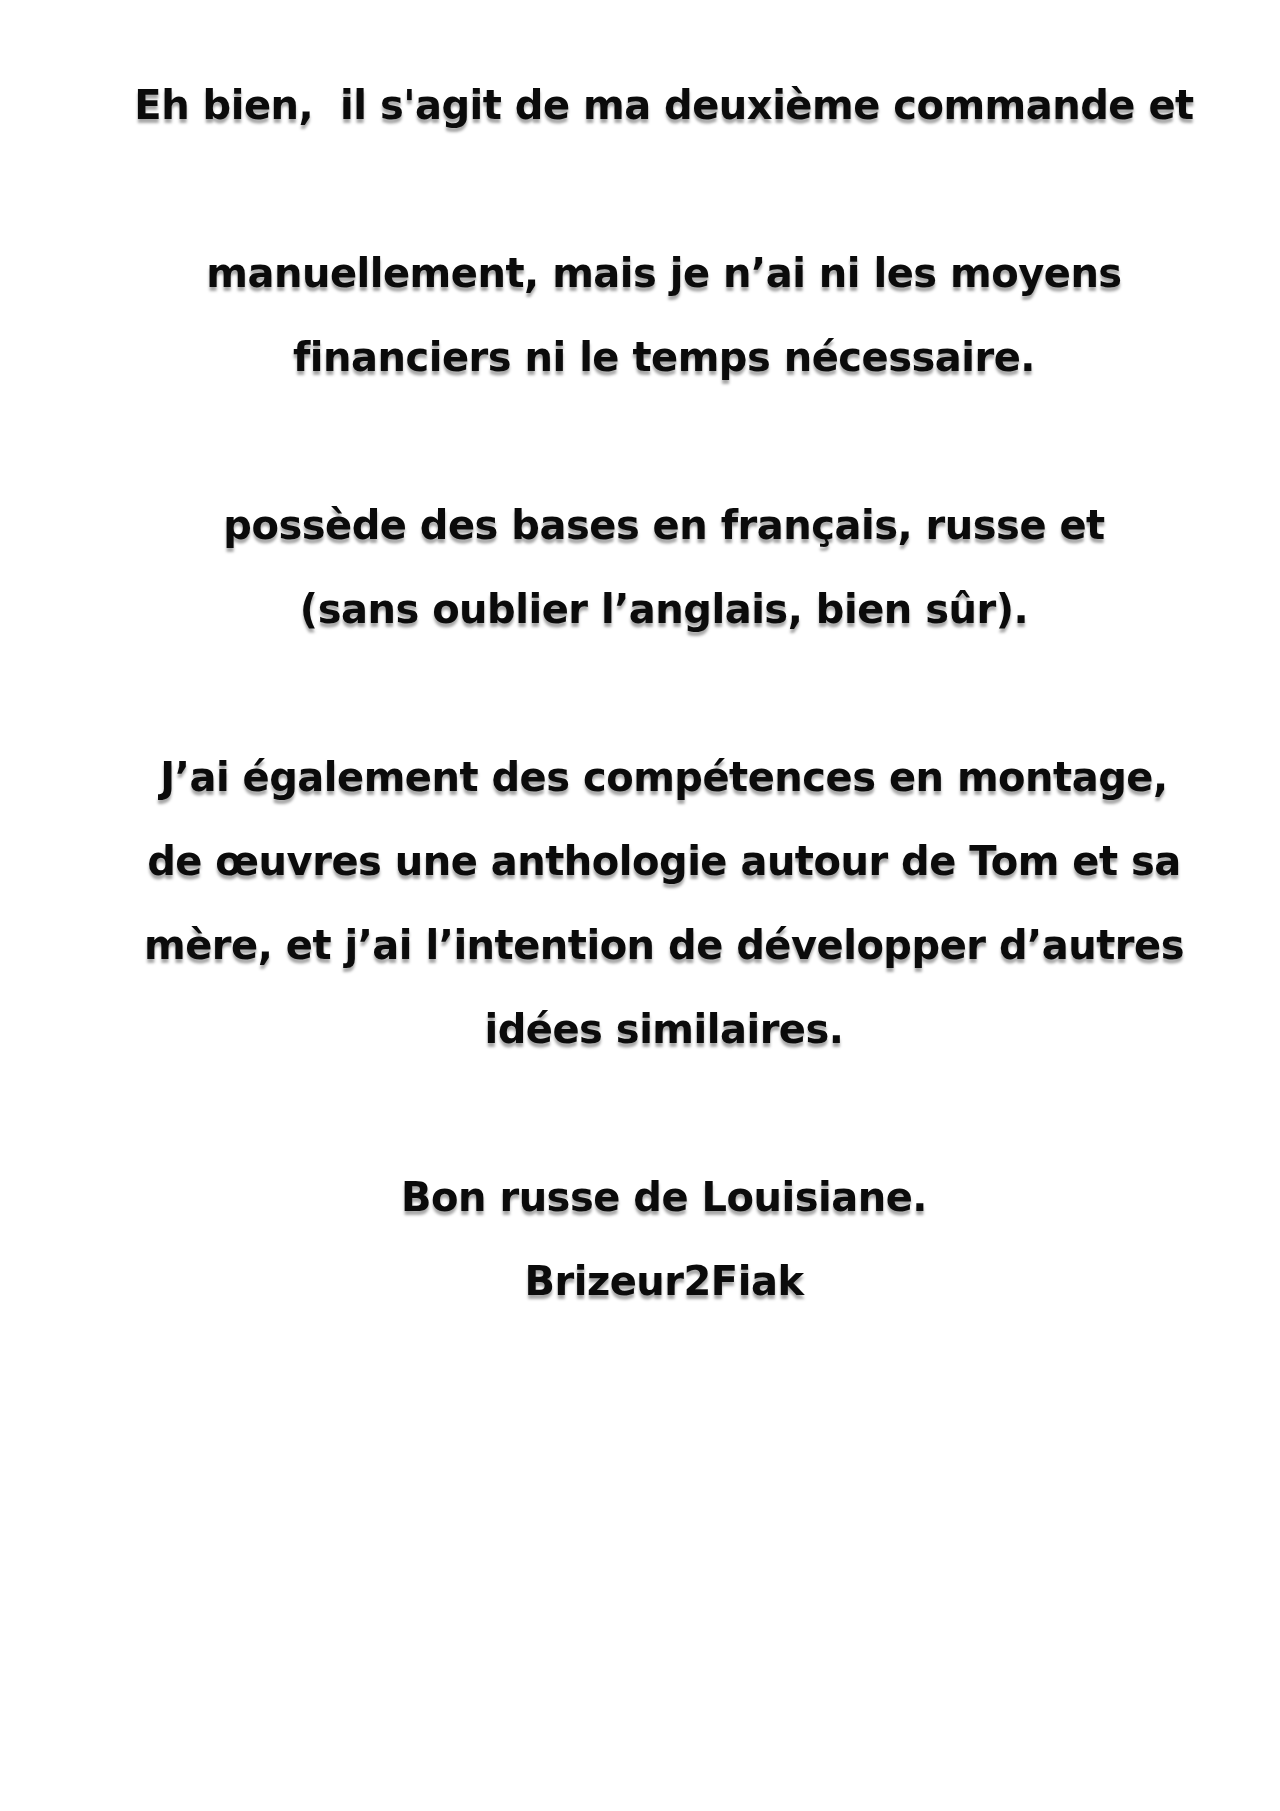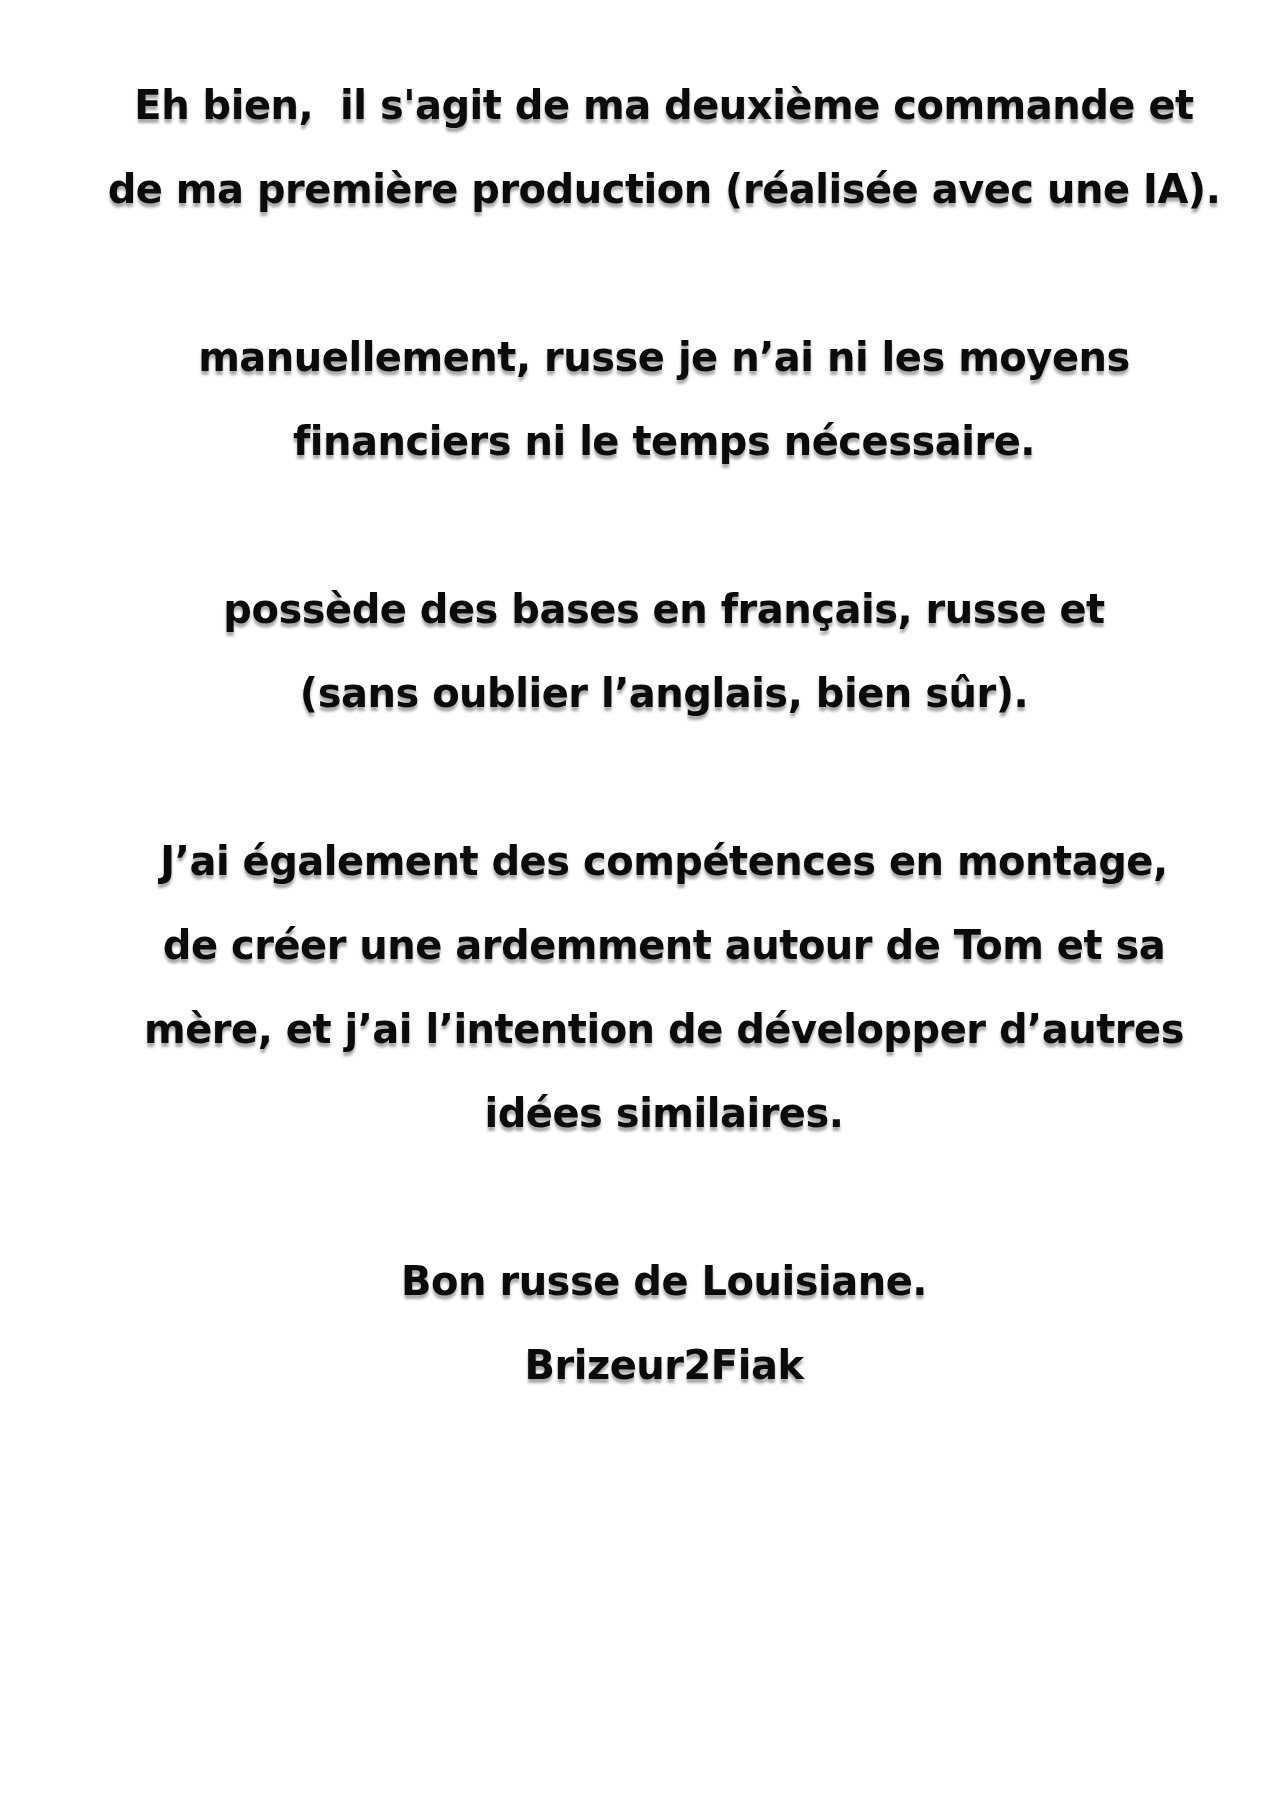--- a/index.html
+++ b/index.html
@@ -38,36 +38,35 @@
     text-shadow: 0 4px 3px rgba(0, 0, 0, 0.35);
   }
 </style>
 </head>
 <body>
 
 <div class="page">
 
   <div class="paragraph">
     <div class="line">Eh bien,  il s'agit de ma deuxième commande et</div>
-    <div class="line">de ma première production (réalisée avec une IA).</div>
   </div>
 
   <div class="paragraph">
-    <div class="line">manuellement, russe je n’ai ni les moyens</div>
+    <div class="line">manuellement, mais je n’ai ni les moyens</div>
     <div class="line">financiers ni le temps nécessaire.</div>
   </div>
 
   <div class="paragraph">
     <div class="line">possède des bases en français, russe et</div>
     <div class="line">(sans oublier l’anglais, bien sûr).</div>
   </div>
 
   <div class="paragraph">
     <div class="line">J’ai également des compétences en montage,</div>
-    <div class="line">de créer une ardemment autour de Tom et sa</div>
+    <div class="line">de œuvres une anthologie autour de Tom et sa</div>
     <div class="line">mère, et j’ai l’intention de développer d’autres</div>
     <div class="line">idées similaires.</div>
   </div>
 
   <div class="paragraph">
     <div class="line">Bon russe de Louisiane.</div>
     <div class="line">Brizeur2Fiak</div>
   </div>
 
 </div>

